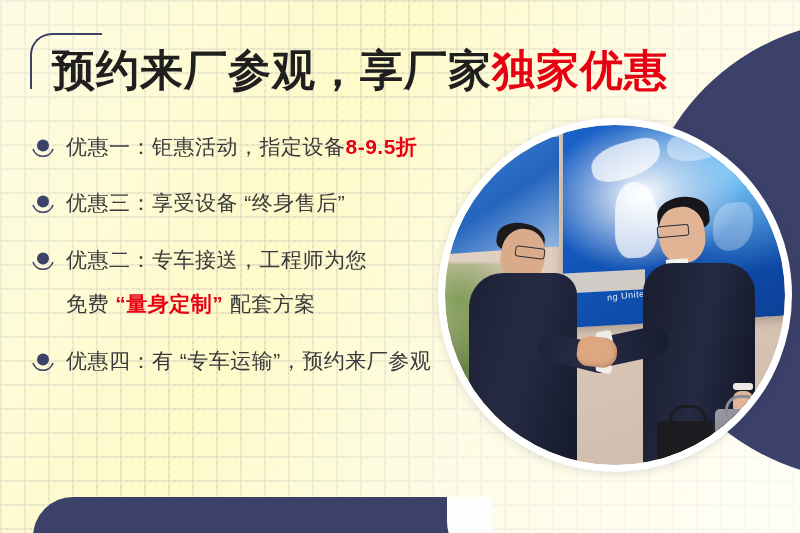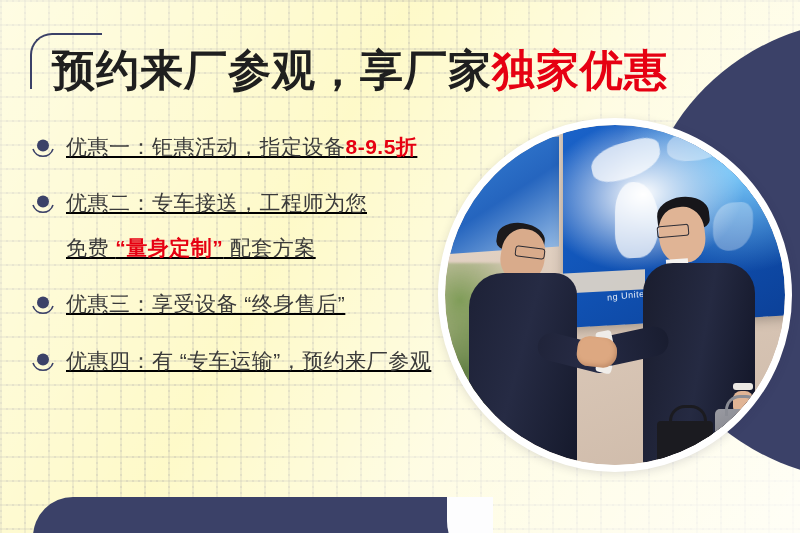--- a/index.html
+++ b/index.html
@@ -117,21 +117,20 @@
   .bullets {
     position: absolute;
     left: 28px;
     top: 132px;
     width: 440px;
   }
   .bullet-row {
     position: relative;
     padding-left: 38px;
     margin-bottom: 26px;
-    text-decoration: underline;
   }
   .bullet-marker {
     position: absolute;
     left: 2px;
     top: 6px;
     width: 26px;
     height: 22px;
   }
   .bullet-line {
     font-size: 21px;
@@ -514,20 +513,30 @@
 
   <div class="bullets">
 
     <div class="bullet-row">
       <svg class="bullet-marker" viewBox="0 0 26 22">
         <circle cx="13" cy="7.5" r="6" fill="#3b4168"></circle>
         <path d="M3 11 A 10.5 10.5 0 0 0 23 11" fill="none" stroke="#3b4168" stroke-width="1.6"></path>
       </svg>
       <div class="bullet-line">
         <span>优惠一：钜惠活动，指定设备</span><span class="accent">8-9.5折</span>
+      </div>
+    </div>
+
+    <div class="bullet-row">
+      <svg class="bullet-marker" viewBox="0 0 26 22">
+        <circle cx="13" cy="7.5" r="6" fill="#3b4168"></circle>
+        <path d="M3 11 A 10.5 10.5 0 0 0 23 11" fill="none" stroke="#3b4168" stroke-width="1.6"></path>
+      </svg>
+      <div class="bullet-line">
+        <span>优惠三：享受设备 “终身售后”</span>
       </div>
     </div>
 
     <div class="bullet-row">
       <svg class="bullet-marker" viewBox="0 0 26 22">
         <circle cx="13" cy="7.5" r="6" fill="#3b4168"></circle>
         <path d="M3 11 A 10.5 10.5 0 0 0 23 11" fill="none" stroke="#3b4168" stroke-width="1.6"></path>
       </svg>
       <div class="bullet-line">
         <span>优惠二：专车接送，工程师为您</span>
@@ -536,30 +545,20 @@
         <span>免费 </span><span class="accent">“量身定制”</span><span> 配套方案</span>
       </div>
     </div>
 
     <div class="bullet-row">
       <svg class="bullet-marker" viewBox="0 0 26 22">
         <circle cx="13" cy="7.5" r="6" fill="#3b4168"></circle>
         <path d="M3 11 A 10.5 10.5 0 0 0 23 11" fill="none" stroke="#3b4168" stroke-width="1.6"></path>
       </svg>
       <div class="bullet-line">
-        <span>优惠三：享受设备 “终身售后”</span>
-      </div>
-    </div>
-
-    <div class="bullet-row">
-      <svg class="bullet-marker" viewBox="0 0 26 22">
-        <circle cx="13" cy="7.5" r="6" fill="#3b4168"></circle>
-        <path d="M3 11 A 10.5 10.5 0 0 0 23 11" fill="none" stroke="#3b4168" stroke-width="1.6"></path>
-      </svg>
-      <div class="bullet-line">
         <span>优惠四：有 “专车运输”，预约来厂参观</span>
       </div>
     </div>
 
   </div>
 
   <div class="photo-circle">
     <div class="photo-inner">
       <div class="ph-wall"></div>
       <div class="ph-sidescreen"></div>

